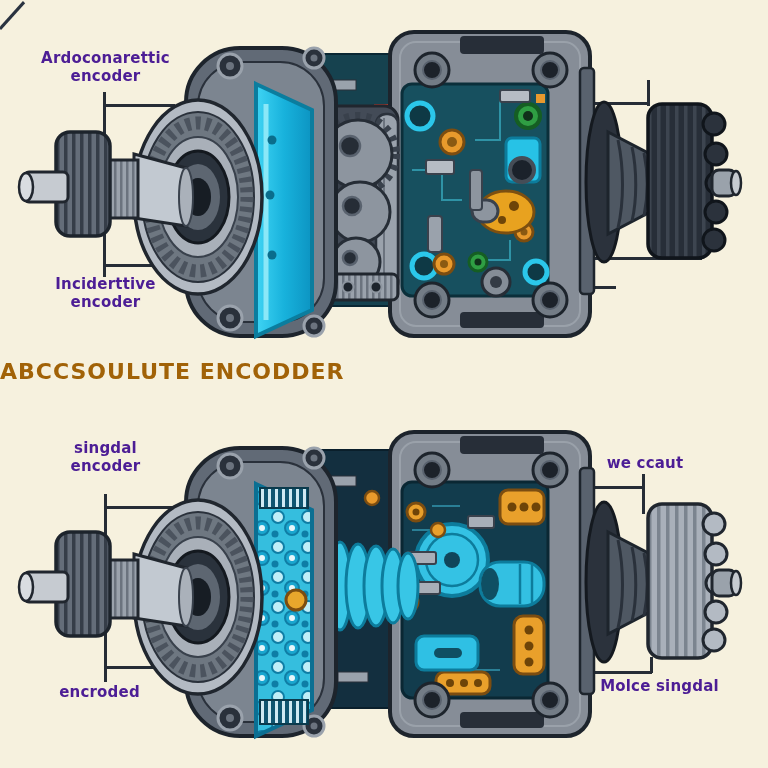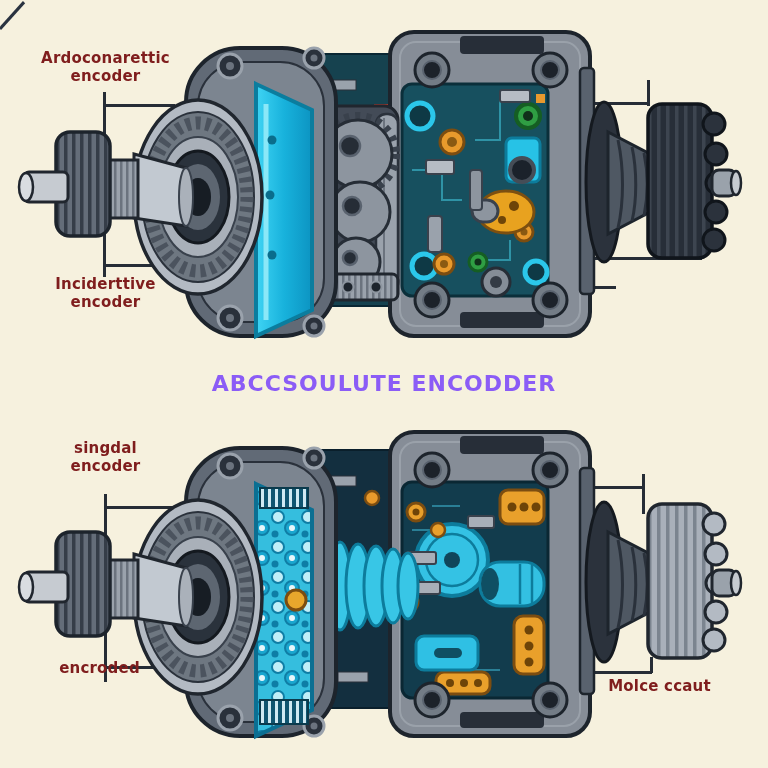--- a/index.html
+++ b/index.html
@@ -1,23 +1,23 @@
 <!DOCTYPE html>
 <html><head>
 <meta charset="utf-8">
 <style>
   html,body{margin:0;padding:0;background:#f6f1de;}
   .page{position:relative;width:768px;height:768px;background:#f6f1de;overflow:hidden;
         font-family:"DejaVu Sans","Liberation Sans",sans-serif;}
   .fig{position:absolute;left:0;width:768px;display:block;}
   .label{position:absolute;white-space:pre-line;text-align:center;font-weight:bold;
-         font-size:15px;line-height:1.18;color:#7f1d1d;z-index:5;letter-spacing:.2px;}
+         font-size:15px;line-height:1.18;color:#4c1d95;z-index:5;letter-spacing:.2px;}
   .leader{position:absolute;background:#262d36;z-index:1;}
-  .title{position:absolute;top:359px;left:0;width:768px;text-align:center;font-weight:bold;
-         font-size:22px;letter-spacing:1px;color:#8b5cf6;z-index:5;margin-top:12px;}
+  .title{position:absolute;top:359px;left:0;width:768px;text-align:left;font-weight:bold;
+         font-size:22px;letter-spacing:1px;color:#a16207;z-index:5;}
   svg.fig{z-index:2;}
   .artifact{position:absolute;left:-6px;top:14px;width:36px;height:3px;background:#2a3340;
             transform:rotate(-48deg);z-index:1;}
 </style>
 </head>
 <body>
 
 <div class="page">
 
   <svg width="0" height="0" style="position:absolute" aria-hidden="true">
@@ -307,16 +307,17 @@
 
   <div class="label" style="left:28px;top:50px;width:155px">Ardoconarettic
 encoder</div>
   <div class="label" style="left:28px;top:276px;width:155px">Inciderttive
 encoder</div>
 
   <div class="title">ABCCSOULUTE ENCODDER</div>
 
   <div class="label" style="left:28px;top:440px;width:155px">singdal
 encoder</div>
-  <div class="label" style="left:22px;top:660px;width:155px">encroded</div>
-  <div class="label" style="left:582px;top:678px;width:155px">Molce ccaut</div>
+  <div class="label" style="left:575px;top:455px;width:140px">we ccaut</div>
+  <div class="label" style="left:22px;top:684px;width:155px">encroded</div>
+  <div class="label" style="left:582px;top:678px;width:155px">Molce singdal</div>
 
 </div>
 
 </body></html>

